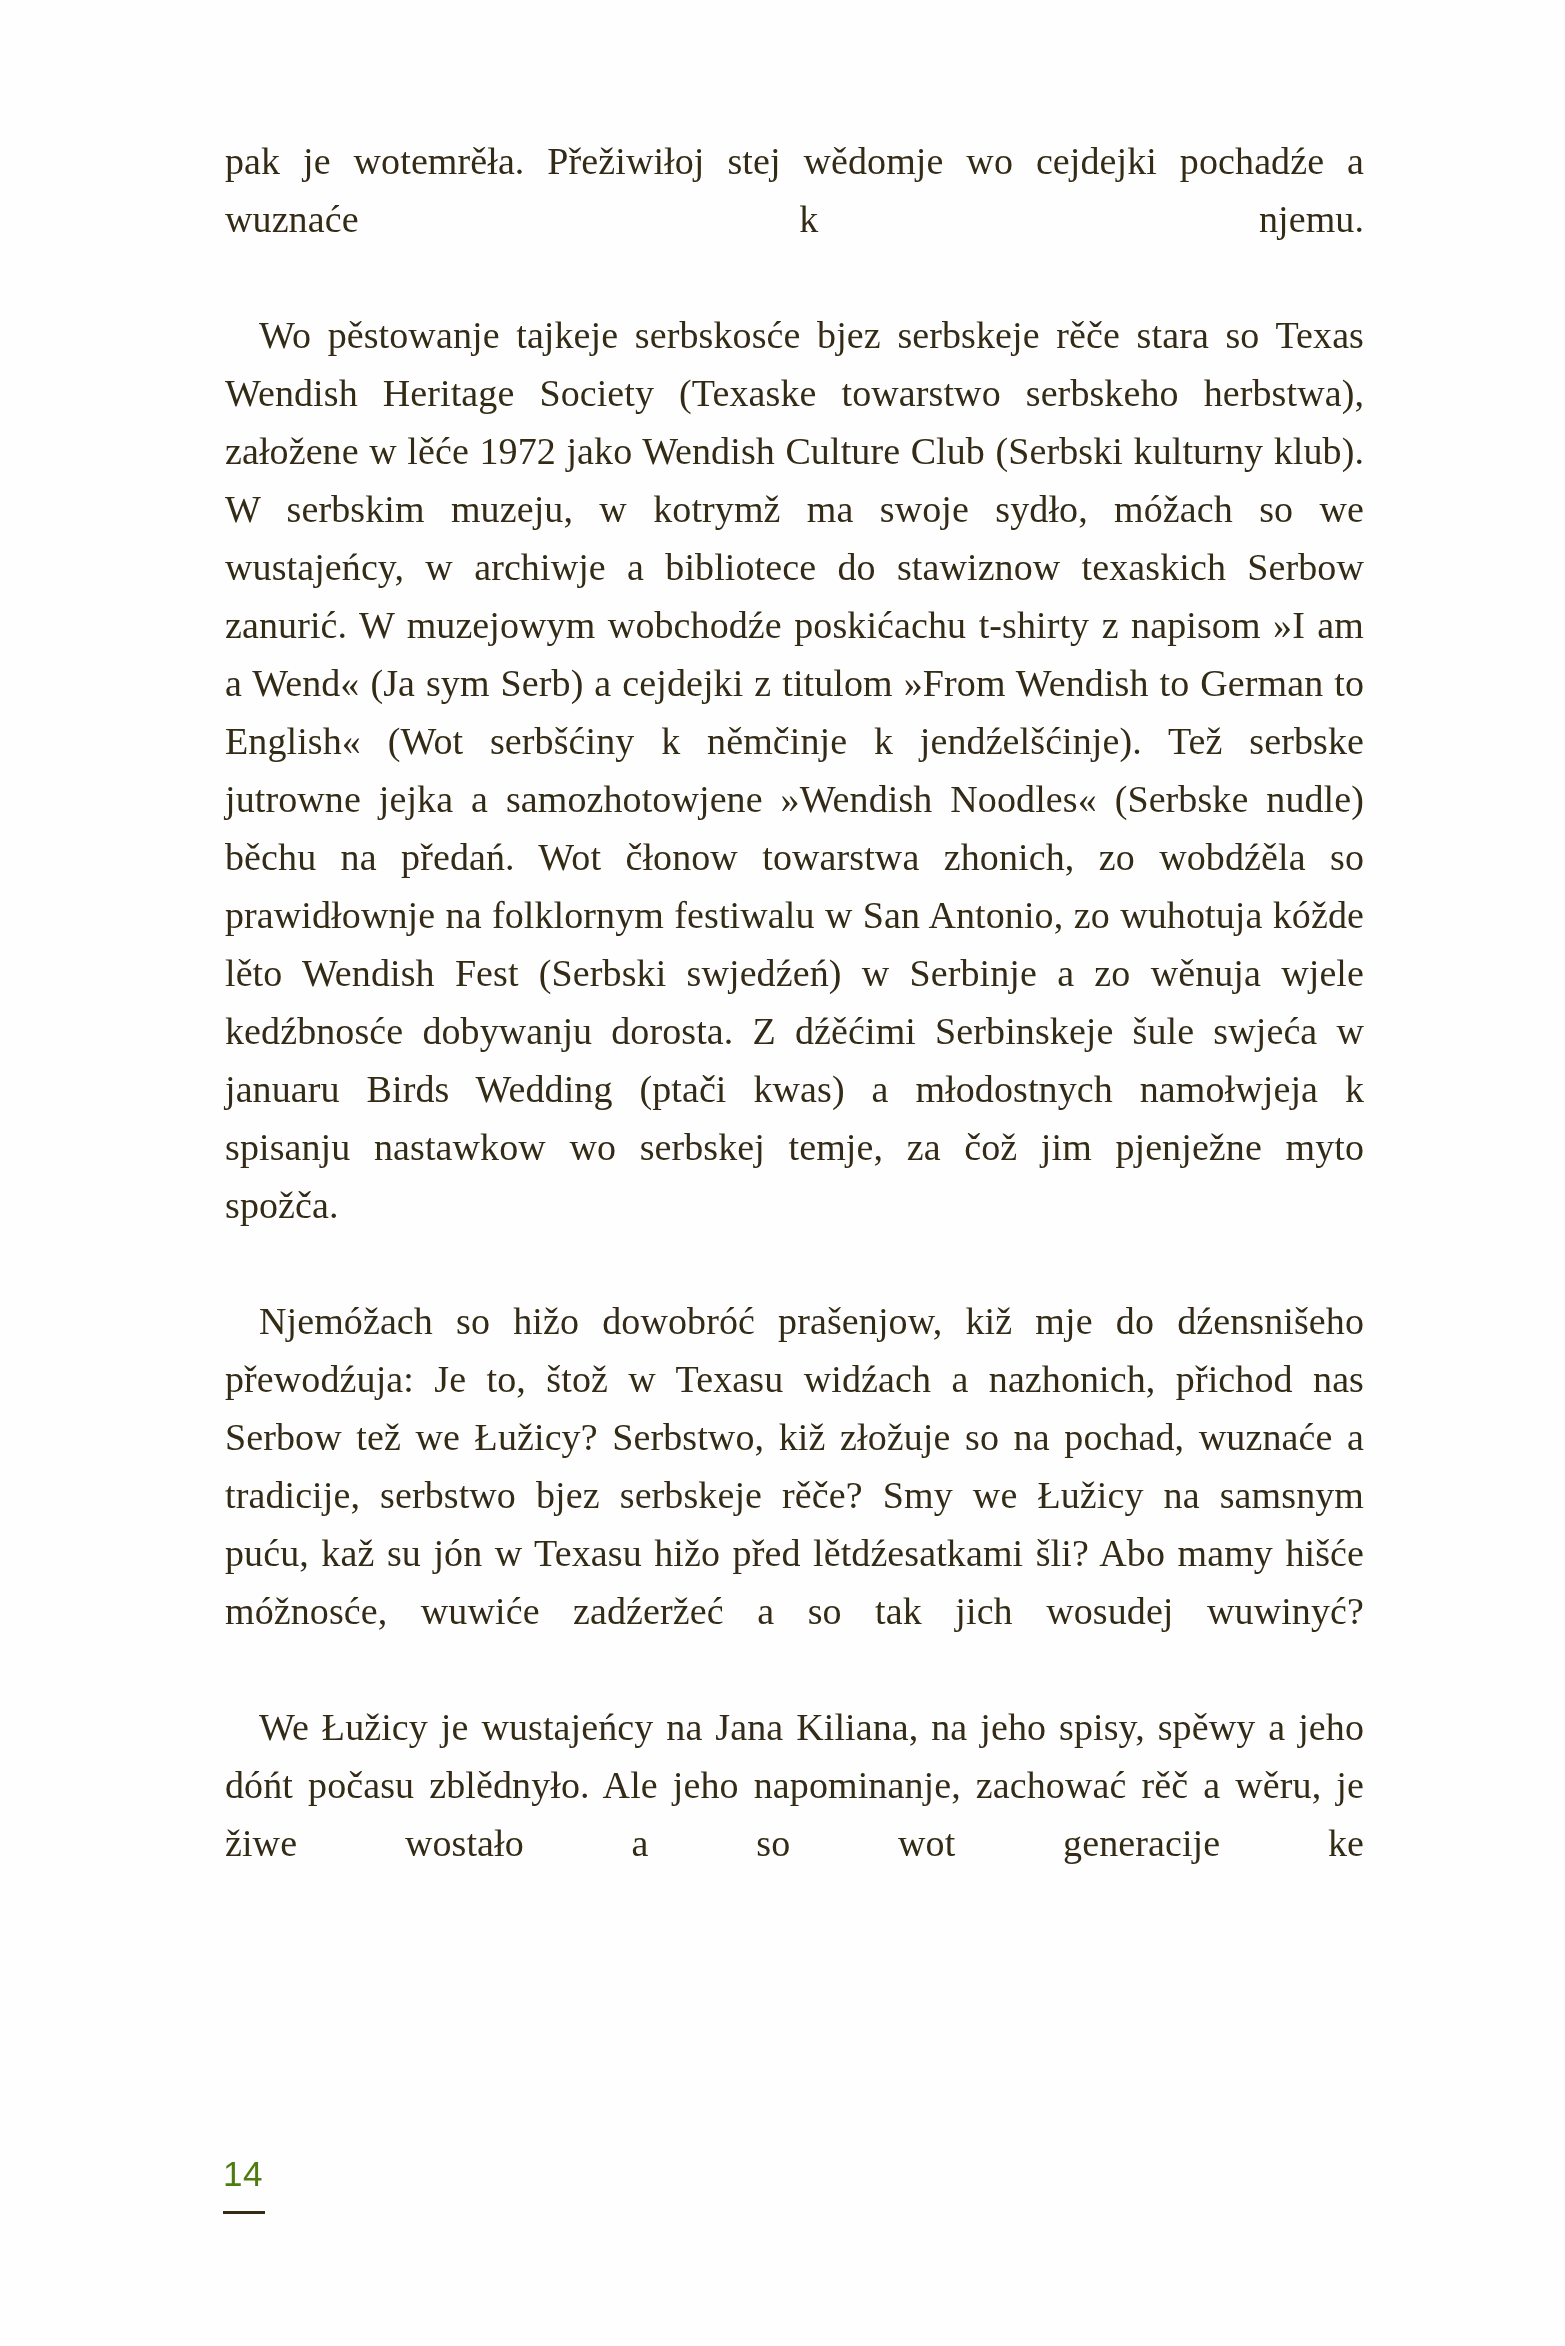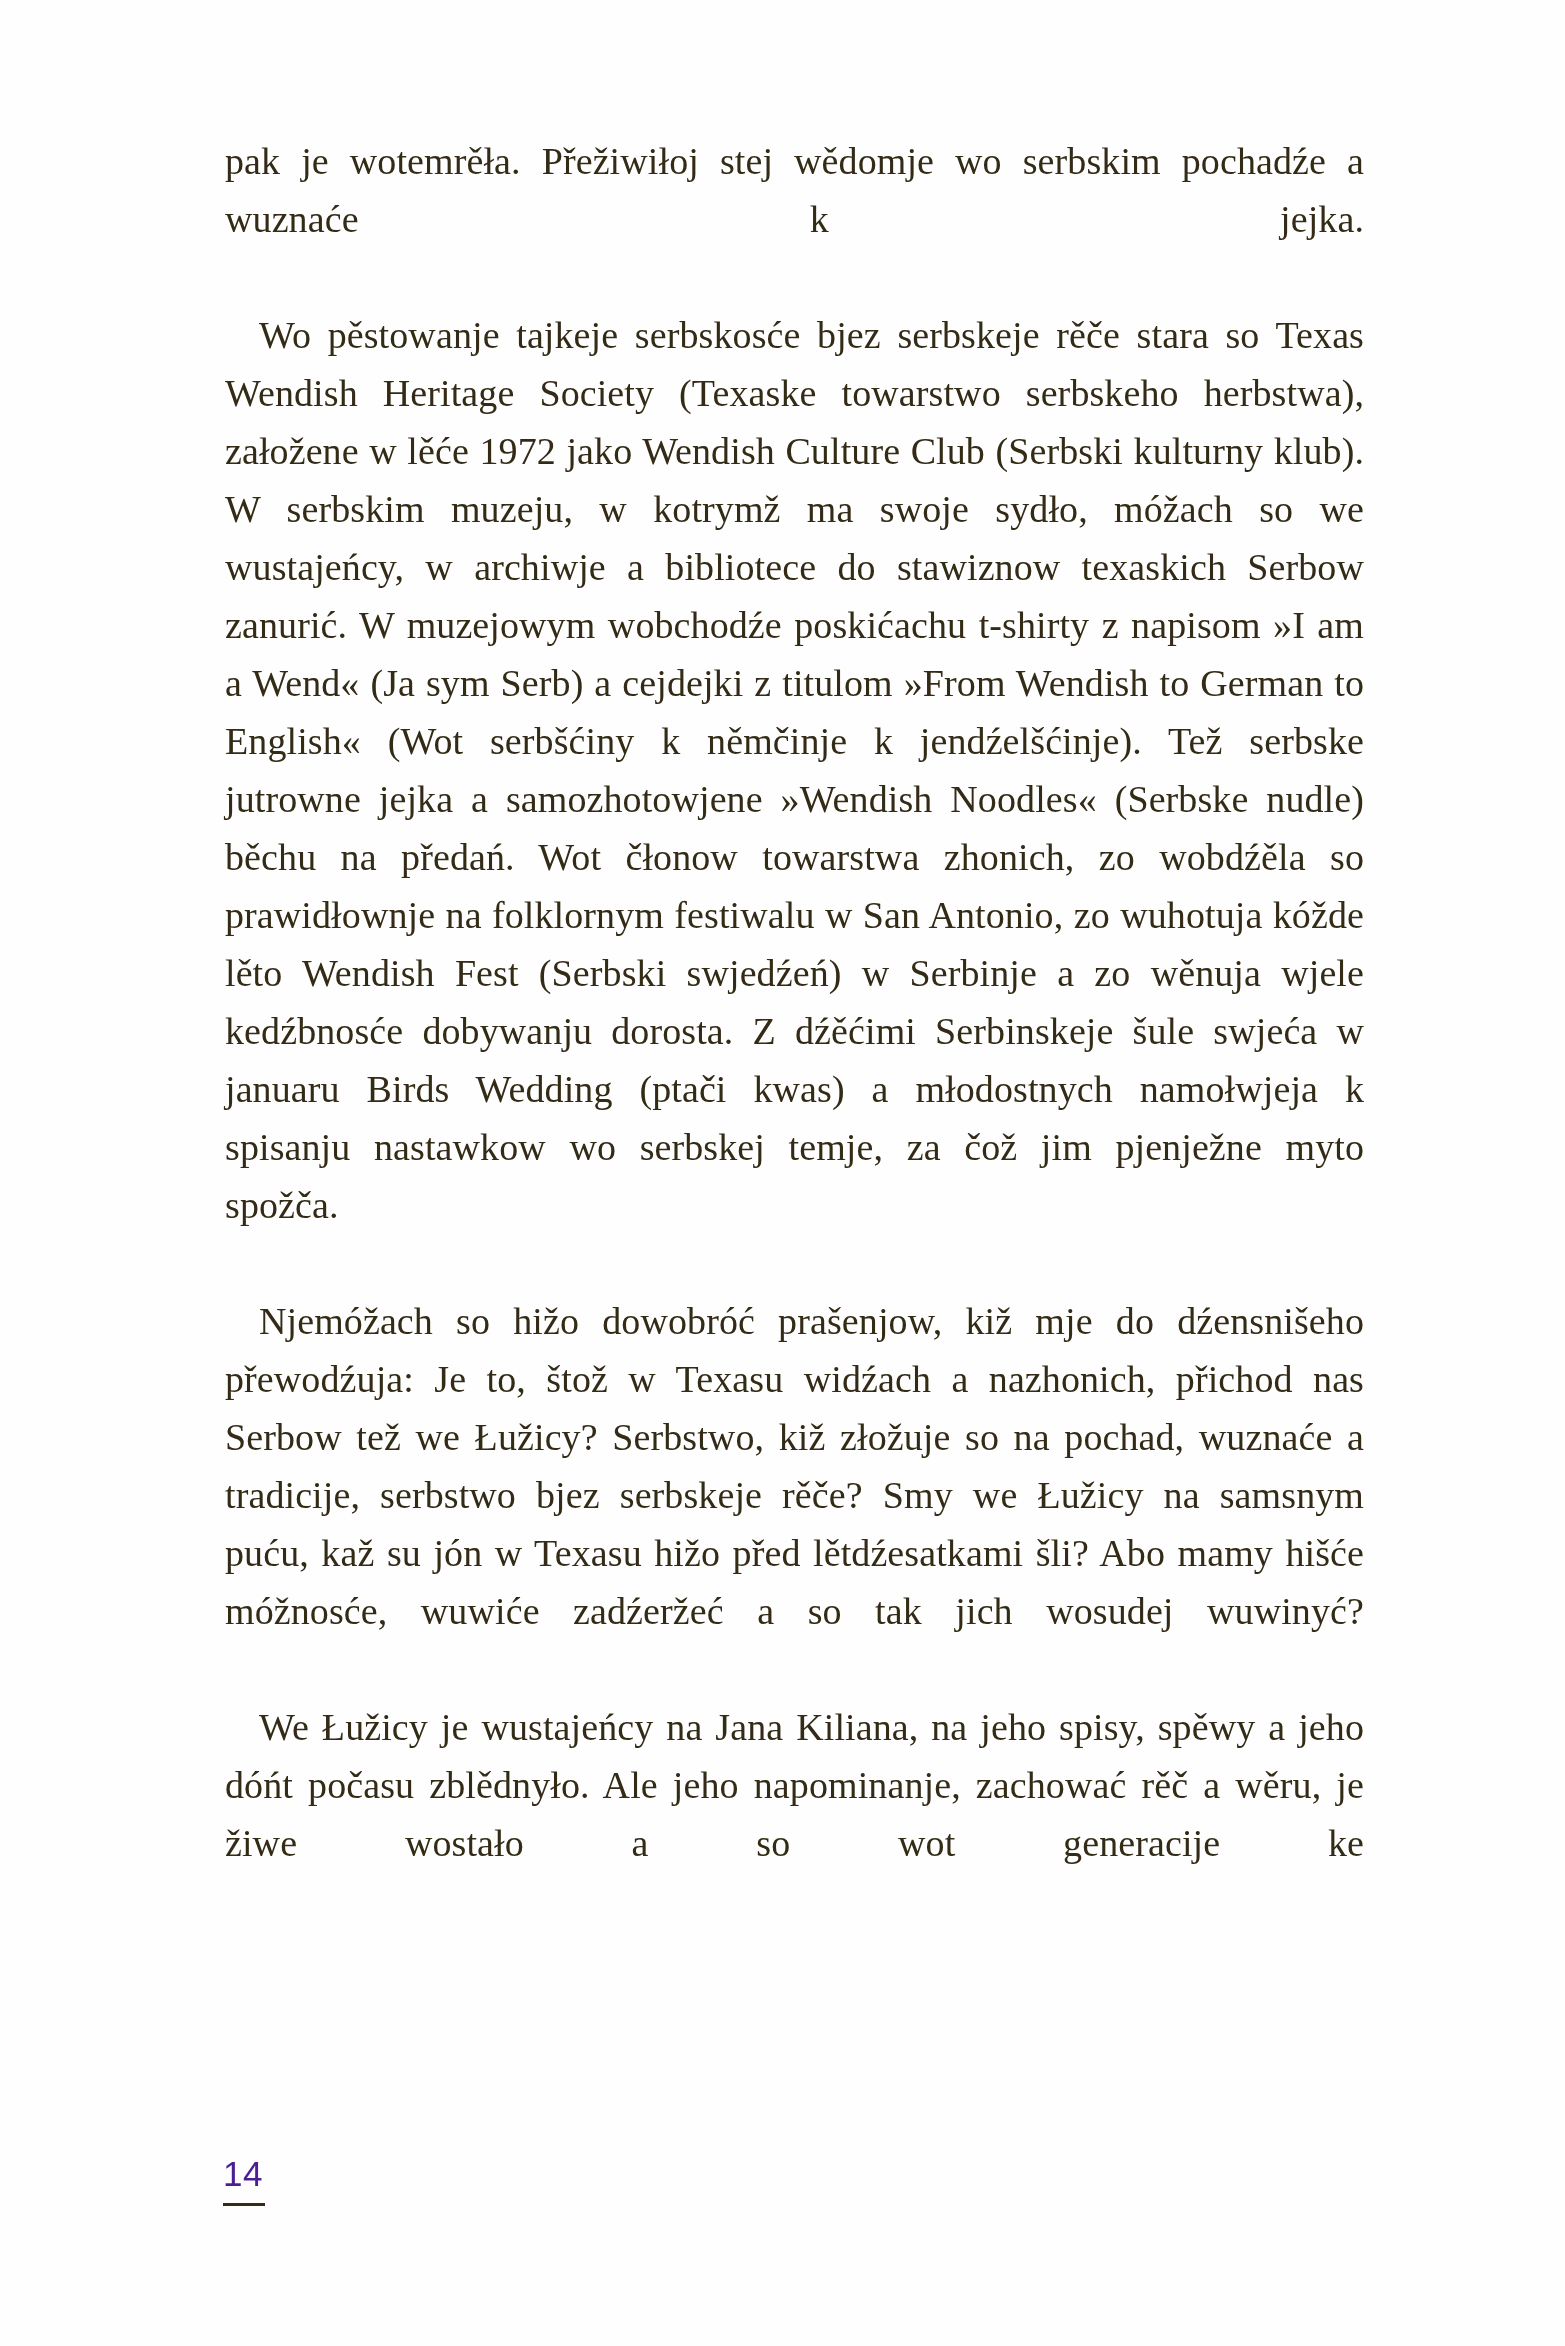--- a/index.html
+++ b/index.html
@@ -64,36 +64,36 @@
     margin-top: 0;
   }
 
   .folio {
     position: absolute;
     left: 223px;
     top: 2155px;
     font-family: "Liberation Sans", "DejaVu Sans", sans-serif;
     font-size: 35px;
     line-height: 38px;
-    color: #4c1d95;
+    color: #4d7c0f;
     letter-spacing: 0.5px;
-    padding-bottom: 10px;
+    padding-bottom: 18px;
     border-bottom: 3.8px solid #332b16;
     display: inline-block;
     min-width: 42px;
   }
 </style>
 </head>
 <body>
 
 <div class="page">
 
   <div class="text-block">
 
-    <p class="para no-indent">pak je wotemrěła. Přežiwiłoj stej wědomje wo serbskim pochadźe a wuznaće k jejka.</p>
+    <p class="para no-indent">pak je wotemrěła. Přežiwiłoj stej wědomje wo cejdejki pochadźe a wuznaće k njemu.</p>
 
     <p class="para indent">Wo pěstowanje tajkeje serbskosće bjez serbskeje rěče stara so Texas Wendish Heritage Society (Texaske towarstwo serbskeho herbstwa), załožene w lěće 1972 jako Wendish Culture Club (Serbski kulturny klub). W serbskim muzeju, w kotrymž ma swoje sydło, móžach so we wustajeńcy, w archiwje a bibliotece do stawiznow texaskich Serbow zanurić. W muzejowym wobchodźe poskićachu t-shirty z napisom »I am a Wend« (Ja sym Serb) a cejdejki z titulom »From Wendish to German to English« (Wot serbšćiny k němčinje k jendźelšćinje). Tež serbske jutrowne jejka a samozhotowjene »Wendish Noodles« (Serbske nudle) běchu na předań. Wot čłonow towarstwa zhonich, zo wobdźěla so prawidłownje na folklornym festiwalu w San Antonio, zo wuhotuja kóžde lěto Wendish Fest (Serbski swjedźeń) w Serbinje a zo wěnuja wjele kedźbnosće dobywanju dorosta. Z dźěćimi Serbinskeje šule swjeća w januaru Birds Wedding (ptači kwas) a młodostnych namołwjeja k spisanju nastawkow wo serbskej temje, za čož jim pjenježne myto spožča.</p>
 
     <p class="para indent">Njemóžach so hižo dowobróć prašenjow, kiž mje do dźensnišeho přewodźuja: Je to, štož w Texasu widźach a nazhonich, přichod nas Serbow tež we Łužicy? Serbstwo, kiž złožuje so na pochad, wuznaće a tradicije, serbstwo bjez serbskeje rěče? Smy we Łužicy na samsnym puću, kaž su jón w Texasu hižo před lětdźesatkami šli? Abo mamy hišće móžnosće, wuwiće zadźeržeć a so tak jich wosudej wuwinyć?</p>
 
     <p class="para indent">We Łužicy je wustajeńcy na Jana Kiliana, na jeho spisy, spěwy a jeho dóńt počasu zblědnyło. Ale jeho napominanje, zachować rěč a wěru, je žiwe wostało a so wot generacije ke</p>
 
   </div>
 
   <div class="folio">14</div>

